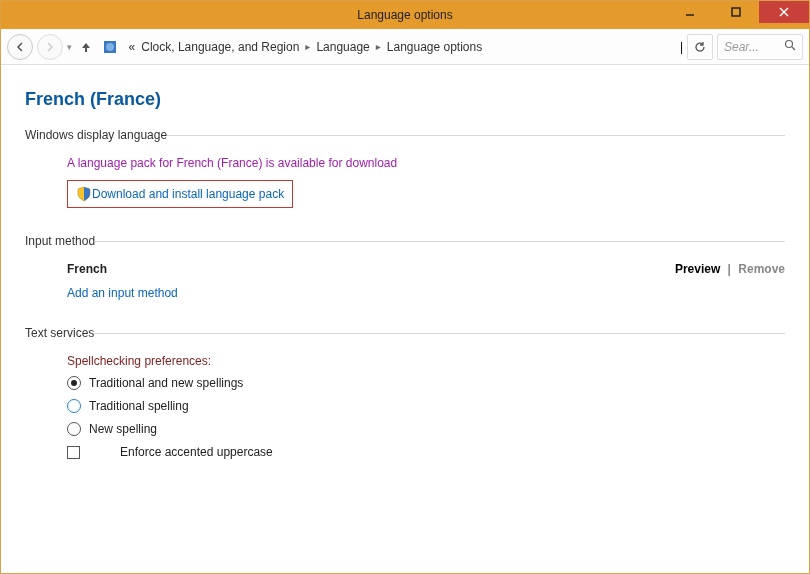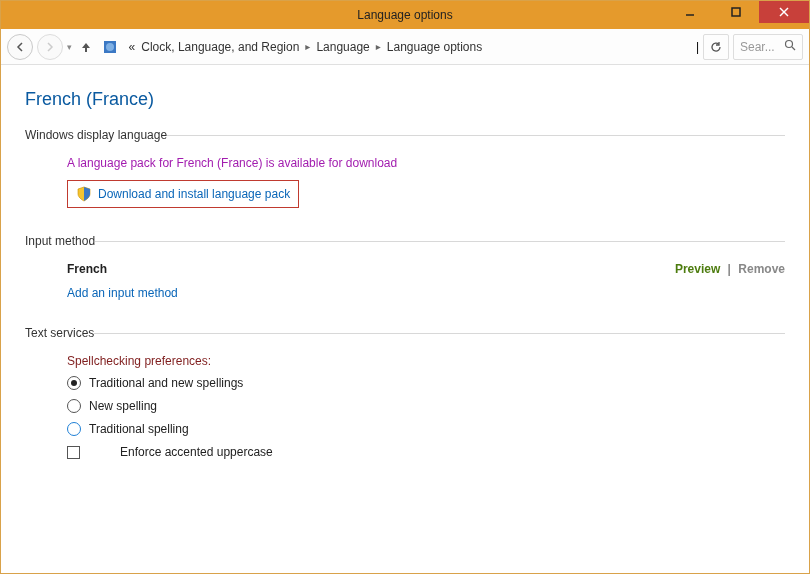--- a/index.html
+++ b/index.html
@@ -90,39 +90,40 @@
   }
   .crumb-sep { color: #666; font-size: 10px; }
   .refresh-btn {
     width: 26px; height: 26px;
     border: 1px solid #ddd;
     display:flex; align-items:center; justify-content:center;
     color:#555;
     border-radius:2px;
   }
   .search-box {
-    width: 70px;
+    width: 86px;
     height: 26px;
     border: 1px solid #ddd;
     display: flex;
     align-items: center;
     padding: 0 6px;
     color: #999;
+    font-style: italic;
     justify-content: space-between;
     border-radius:2px;
   }
   .search-box .mag { font-style: normal; color:#666; }
   
   .content {
     padding: 24px 24px 0 24px;
   }
   .page-title {
     color: #0a5aa0;
     font-size: 18px;
-    font-weight: 400;
+    font-weight: 700;
     margin-bottom: 18px;
   }
   .section-header {
     display: flex;
     align-items: center;
     margin-bottom: 14px;
     gap: 0;
   }
   .section-label {
     color: #333;
@@ -140,41 +141,40 @@
   }
   .desc-text {
     color: #a21caf;
     font-size: 12px;
     margin-bottom: 10px;
   }
   .highlight-box {
     border: 1.5px solid #c03a2f;
     display: inline-flex;
     align-items: center;
-    gap: 6px;
     padding: 5px 8px;
   }
   .shield-icon {
     width: 16px; height:16px;
     display:inline-flex; align-items:center; justify-content:center;
   }
   .link {
     color: #0a66b8;
     font-size: 12px;
     cursor: pointer;
   }
   .input-row {
     display: flex;
     align-items: center;
     margin-bottom: 10px;
     font-weight: bold;
   }
   .input-row .left { flex: 1; color:#222; }
   .input-row .right { color:#888; }
-  .input-row .right .plink { color:#4d7c0f; cursor:pointer; }
+  .input-row .right .plink { color:#000000; cursor:pointer; }
   .input-row .right .bar { margin:0 4px; color:#888; }
   .radio-row, .check-row {
     display: flex;
     align-items: center;
     gap: 8px;
     margin-bottom: 9px;
     color: #222;
   }
   .radio {
     width: 14px; height: 14px;
@@ -310,25 +310,25 @@
     <span class="section-label">Text services</span>
     <div class="section-line"></div>
   </div>
   <div class="section-body">
     <div class="subhead">Spellchecking preferences:</div>
     <div class="radio-row">
       <span class="radio checked"></span>
       <span>Traditional and new spellings</span>
     </div>
     <div class="radio-row">
+      <span class="radio blue"></span>
+      <span>Traditional spelling</span>
+    </div>
+    <div class="radio-row">
       <span class="radio"></span>
       <span>New spelling</span>
-    </div>
-    <div class="radio-row">
-      <span class="radio blue"></span>
-      <span>Traditional spelling</span>
     </div>
     <div class="check-row" style="margin-top:6px;gap:40px;">
       <span class="checkbox"></span>
       <span>Enforce accented uppercase</span>
     </div>
   </div>
 </div>
 
 </body></html>

